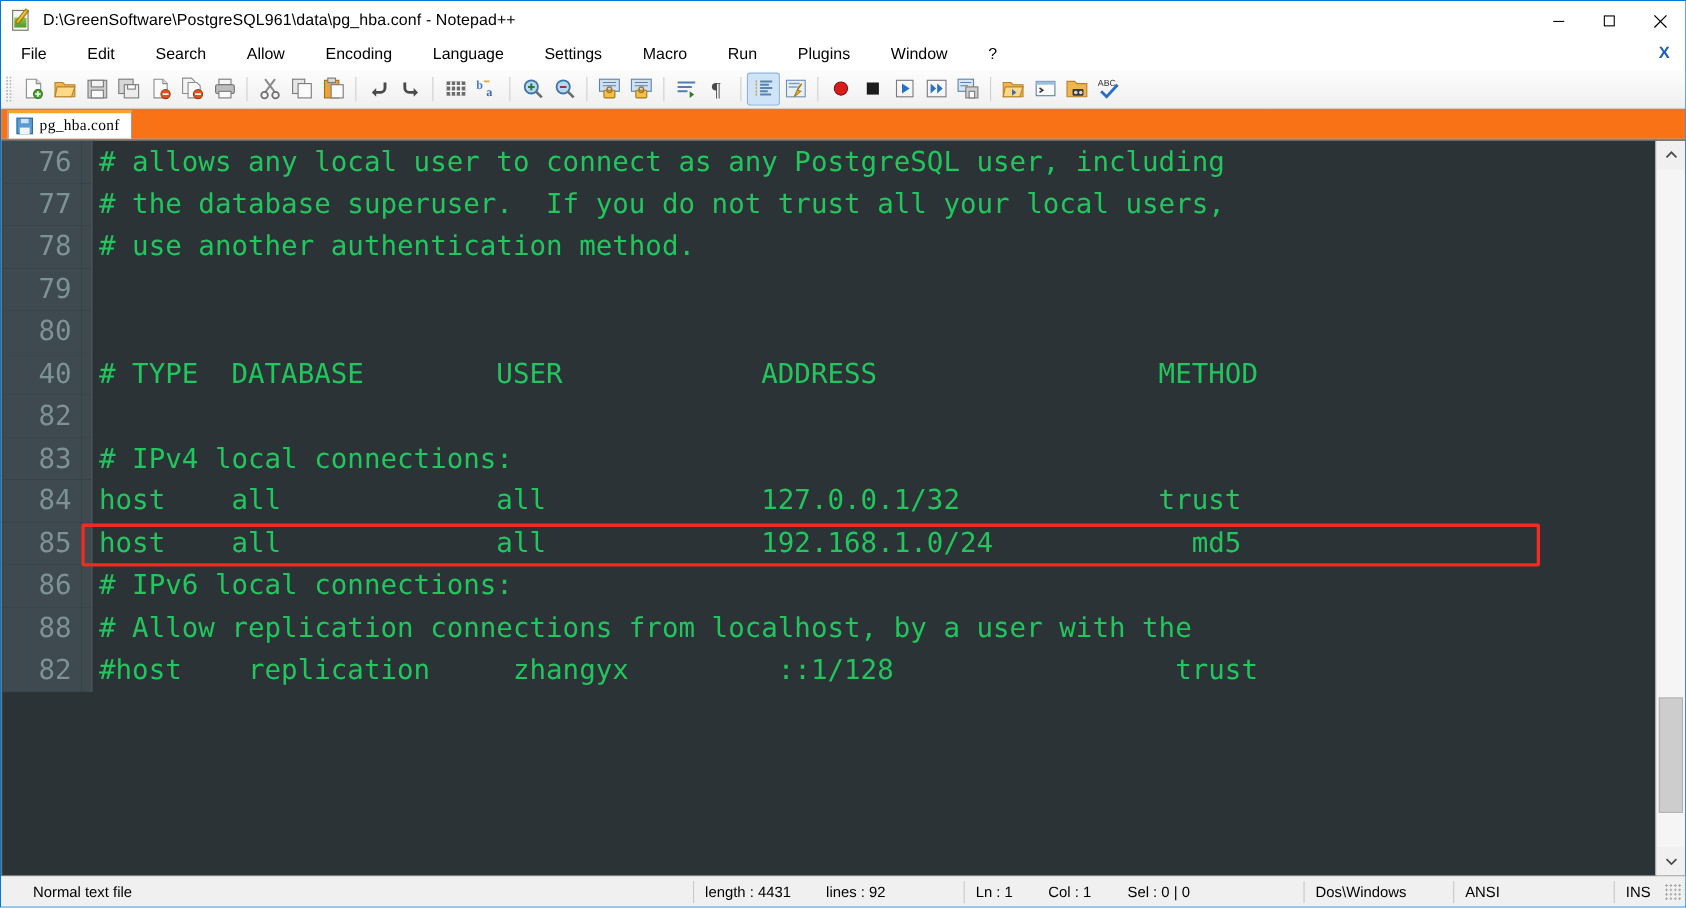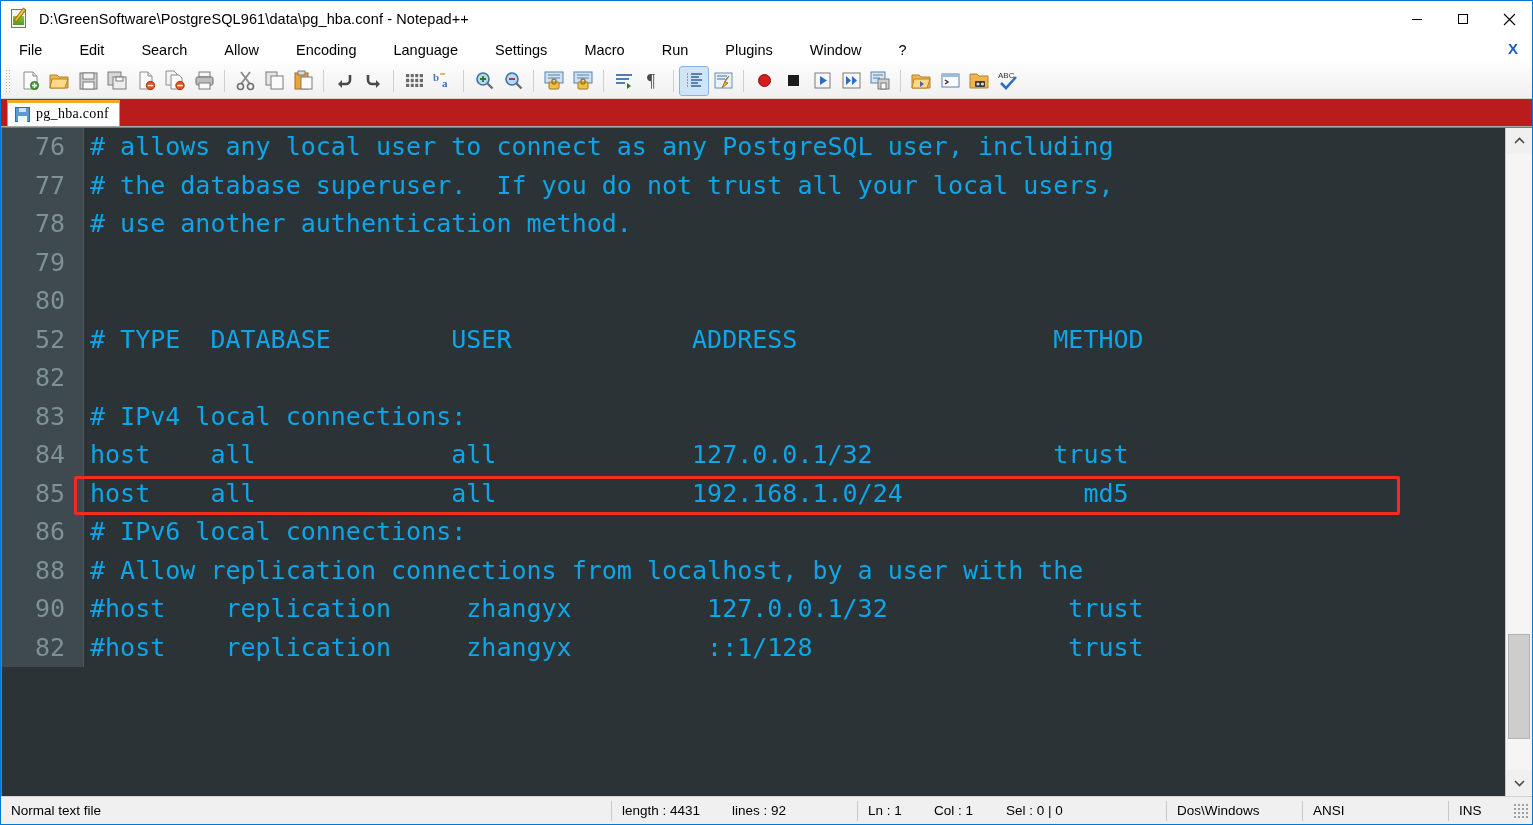--- a/index.html
+++ b/index.html
@@ -75,22 +75,22 @@
   }
   .tb-btn {
     width:28px; height:28px; display:flex; align-items:center; justify-content:center;
     border-radius:2px; cursor:default; position:relative;
   }
   .tb-btn.active { background:#cfe4f7; outline:1px solid #8ab4dc; }
   .tb-sep { width:1px; height:22px; background:#cfcfcf; margin:0 5px; }
 
   
   .tabbar {
-    height:28px; flex:0 0 28px; background:#b91c1c;
-    display:flex; align-items:center; padding-left:6px;
+    height:28px; flex:0 0 28px; background:#f97316;
+    display:flex; align-items:flex-end; padding-left:6px;
     border-bottom:1px solid #a9a9a9;
   }
   .tab {
     height:26px; display:flex; align-items:center; gap:6px;
     padding:0 10px 0 7px; background:#ffffff;
     border:1px solid #9e9e9e; border-bottom:none;
     border-top:3px solid #f5a623;
     position:relative; cursor:default;
   }
   .tab-label {
@@ -121,21 +121,21 @@
   .gutter-num {
     flex:0 0 72px; text-align:right; padding-right:9px;
     color:#7d9196; background:#3e4a4f; height:38.5px; line-height:38.5px;
     font-size:25px;
   }
   .fold-margin {
     flex:0 0 10px; background:#3e4a4f; height:38.5px;
     border-right:1px solid #4d595e;
   }
   .code-text {
-    flex:1 1 auto; color:#0ea5e9; padding-left:6px; height:38.5px;
+    flex:1 1 auto; color:#22c55e; padding-left:6px; height:38.5px;
     line-height:38.5px; letter-spacing:0px;
   }
   .redbox {
     position:absolute; border:3px solid #f22c23; pointer-events:none;
     z-index:5; border-radius:2px;
   }
 
   
   .vscroll {
     flex:0 0 26px; background:#f0f0f0; border-left:1px solid #c9c9c9;
@@ -149,21 +149,21 @@
   .sb-track { flex:1 1 auto; width:26px; background:#f5f5f5; position:relative; }
   .sb-thumb {
     position:absolute; left:2px; width:22px; background:#cdcdcd;
     border:1px solid #b3b3b3; cursor:default;
   }
 
   
   .statusbar {
     height:28px; flex:0 0 28px; background:#f0f0f0;
     border-top:1px solid #d4d4d4;
-    display:flex; align-items:center; font-size:13.5px; color:#000;
+    display:flex; align-items:center; font-size:13.5px; color:#000;padding-left:19px;
   }
   .st-cell { height:28px; display:flex; align-items:center; padding:0 10px; white-space:nowrap; }
   .st-sep { width:1px; height:20px; background:#c8c8c8; }
   .st-grip {
     width:16px; height:16px; margin-left:auto; margin-right:3px;
     background-image:radial-gradient(#a0a0a0 1px, transparent 1px);
     background-size:4px 4px; background-position:right bottom;
   }
 </style>
 </head>
@@ -465,28 +465,27 @@
     </div>
   </div>
 
   <div class="editor-wrap">
     <div class="code-area" id="code-area">
         <div class="line"><div class="gutter-num">76</div><div class="fold-margin"></div><div class="code-text"># allows any local user to connect as any PostgreSQL user, including</div></div>
         <div class="line"><div class="gutter-num">77</div><div class="fold-margin"></div><div class="code-text"># the database superuser.  If you do not trust all your local users,</div></div>
         <div class="line"><div class="gutter-num">78</div><div class="fold-margin"></div><div class="code-text"># use another authentication method.</div></div>
         <div class="line"><div class="gutter-num">79</div><div class="fold-margin"></div><div class="code-text"></div></div>
         <div class="line"><div class="gutter-num">80</div><div class="fold-margin"></div><div class="code-text"></div></div>
-        <div class="line"><div class="gutter-num">52</div><div class="fold-margin"></div><div class="code-text"># TYPE  DATABASE        USER            ADDRESS                 METHOD</div></div>
+        <div class="line"><div class="gutter-num">40</div><div class="fold-margin"></div><div class="code-text"># TYPE  DATABASE        USER            ADDRESS                 METHOD</div></div>
         <div class="line"><div class="gutter-num">82</div><div class="fold-margin"></div><div class="code-text"></div></div>
         <div class="line"><div class="gutter-num">83</div><div class="fold-margin"></div><div class="code-text"># IPv4 local connections:</div></div>
         <div class="line"><div class="gutter-num">84</div><div class="fold-margin"></div><div class="code-text">host    all             all             127.0.0.1/32            trust</div></div>
         <div class="line" id="annotated-row"><div class="gutter-num">85</div><div class="fold-margin"></div><div class="code-text">host    all             all             192.168.1.0/24            md5</div></div>
         <div class="line"><div class="gutter-num">86</div><div class="fold-margin"></div><div class="code-text"># IPv6 local connections:</div></div>
         <div class="line"><div class="gutter-num">88</div><div class="fold-margin"></div><div class="code-text"># Allow replication connections from localhost, by a user with the</div></div>
-        <div class="line"><div class="gutter-num">90</div><div class="fold-margin"></div><div class="code-text">#host    replication     zhangyx         127.0.0.1/32            trust</div></div>
         <div class="line"><div class="gutter-num">82</div><div class="fold-margin"></div><div class="code-text">#host    replication     zhangyx         ::1/128                 trust</div></div>
       </div>
     <div class="redbox" id="redbox" style="top: 348px; left: 72px; width: 1326px; height: 39px; border-color: rgb(242, 44, 35);"></div>
 
     <div class="vscroll">
       <div class="sb-arrow">
         <svg width="11" height="8" viewBox="0 0 11 8">
             <path d="M1 6l4.5-4.5L10 6" stroke="#4a4a4a" stroke-width="1.6" fill="none"></path>
           </svg>
       </div>

